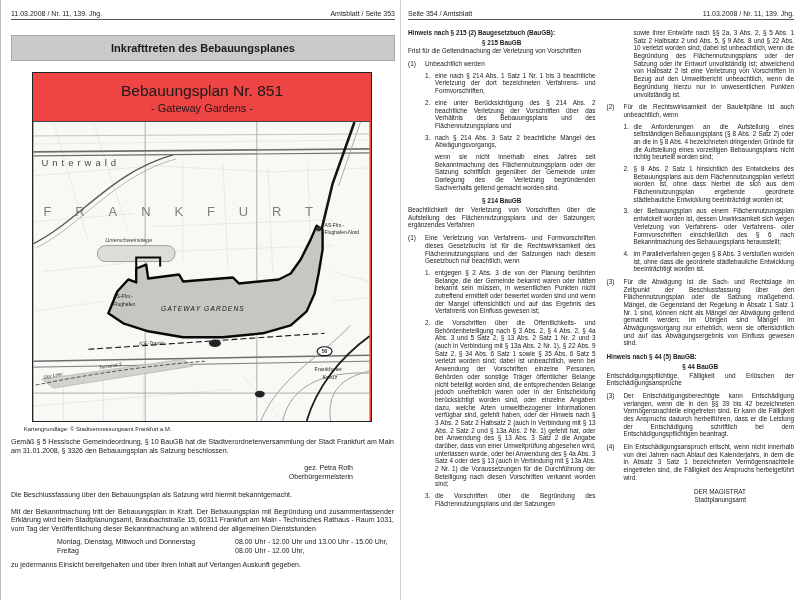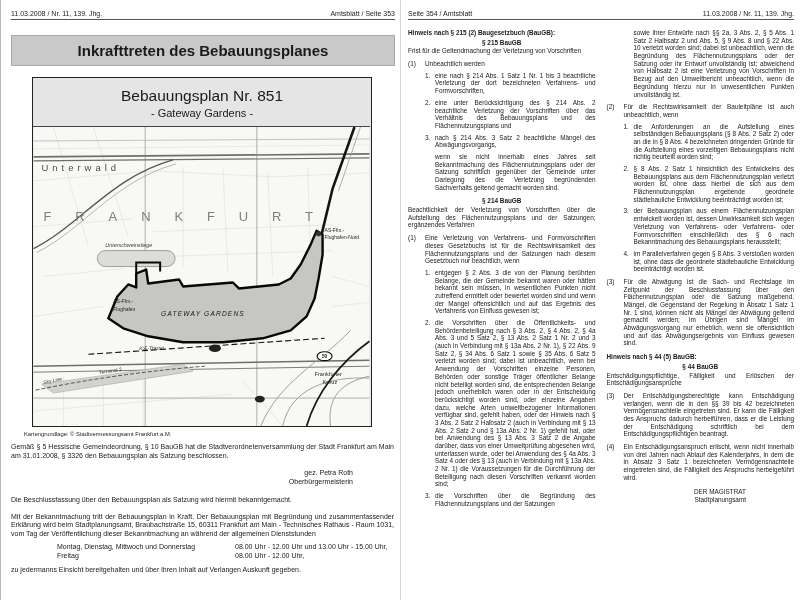--- a/index.html
+++ b/index.html
@@ -8,22 +8,22 @@
 
   .page { position:absolute; top:0; height:600px; background:#fff; }
   #page-left  { left:0;  width:400px; padding:10px 5px 0 10px; border-left:1px solid #b9b9b9; }
   #page-right { left:400px; width:400px; padding:10px 6px 0 7px; border-left:1px solid #d2d2d2; }
 
   .hdr { display:flex; justify-content:space-between; font-size:7px; color:#222;
          border-bottom:1px solid #555; padding-bottom:2px; }
 
   
   .title-bar { margin-top:15px; background:#c9c9c9; border:1px solid #a8a8a8;
-               text-align:center; font-weight:bold; font-size:15px; padding:6px 0; }
-  .map-box { margin:11px 0 0 21px; width:340px; border:1.5px solid #222; background:#e5e5e5; }
+               text-align:center; font-weight:bold; font-size:11px; padding:6px 0; }
+  .map-box { margin:11px 0 0 21px; width:340px; border:1.5px solid #222; background:#ef4444; }
   .map-title { text-align:center; font-size:15.5px; padding-top:9px; }
   .map-subtitle { text-align:center; font-size:11px; padding:2px 0 7px 0; }
   .map-canvas { display:block; border-top:1px solid #444; }
   .map-caption { font-size:5.8px; color:#222; margin:4px 0 0 13px; }
 
   .lp-text { font-size:7px; line-height:1.22; text-align:justify; width:383px; }
   .p1 { margin-top:6px; }
   .sig { text-align:right; padding-right:42px; font-size:7px; line-height:1.22; margin-top:9px; }
   .p2 { margin-top:10px; }
   .p3 { margin-top:8px; }

